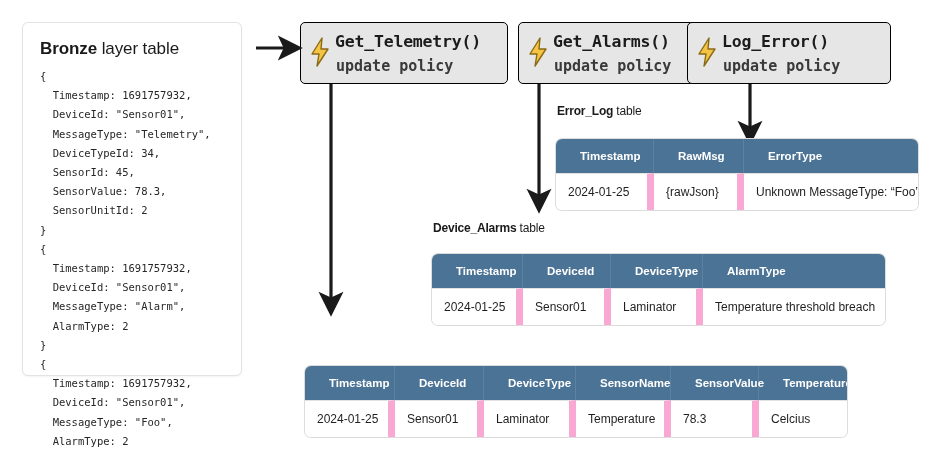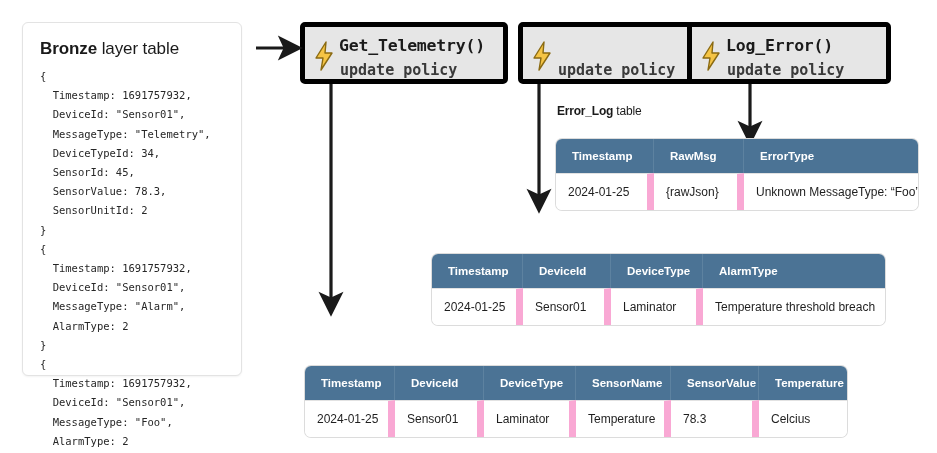--- a/index.html
+++ b/index.html
@@ -29,21 +29,21 @@
   .json-block{
     position:absolute;left:17px;top:44px;right:8px;
     font-family:"DejaVu Sans Mono","Liberation Mono",monospace;
     font-size:10.5px;line-height:19.2px;color:#262626;
     white-space:pre;
   }
 
   
   .fn-box{
     position:absolute;top:22px;height:62px;
-    background:#e6e6e6;border:5px solid #000000;border-radius:5px;
+    background:#e6e6e6;border:1px solid #000000;border-radius:5px;
     box-sizing:border-box;
   }
   .fn-box .bolt{
     position:absolute;left:8px;top:14px;width:22px;height:30px;
   }
   .fn-name{
     position:absolute;left:34px;top:9px;
     font-family:"DejaVu Sans Mono","Liberation Mono",monospace;
     font-size:16.5px;font-weight:700;color:#1b1b1b;white-space:nowrap;
     letter-spacing:-.2px;
@@ -63,21 +63,21 @@
 
   .tbl{
     position:absolute;border-collapse:separate;border-spacing:0;
     background:#fff;border-radius:6px;overflow:hidden;
     box-shadow:0 0 0 1px #dcdcdc;
     table-layout:fixed;
   }
   .tbl th{
     background:#4b7395;color:#ffffff;
     font-size:11.5px;font-weight:700;text-align:left;
-    padding:9px 16px;height:16px;
+    padding:9px 24px;height:16px;
     border-right:1px solid #5d82a0;
     white-space:nowrap;
   }
   .tbl th:last-child{border-right:none;margin-top:20px;}
   .tbl td{
     background:#ffffff;color:#1f1f1f;
     font-size:12px;font-weight:400;text-align:left;
     padding:11px 12px;
     border-right:7px solid #f9a8d4;
     border-top:1px solid #e2e2e2;
@@ -129,20 +129,21 @@
     <div class="fn-name">Get_Telemetry()</div>
     <div class="fn-sub">update policy</div>
   </div>
 
   <div class="fn-box" style="left:518px;width:195px;">
     <span class="bolt">
       <svg width="22" height="30" viewBox="0 0 22 30">
           <path d="M13 1 L3 17 L10 17 L8 29 L19 12 L12 12 Z" fill="#f5c445" stroke="#8a6a12" stroke-width="1.4" stroke-linejoin="round"></path>
         </svg>
     </span>
+    <div class="fn-name">Get_Alarms()</div>
     <div class="fn-sub">update policy</div>
   </div>
 
   <div class="fn-box" style="left:687px;width:204px;">
     <span class="bolt">
       <svg width="22" height="30" viewBox="0 0 22 30">
           <path d="M13 1 L3 17 L10 17 L8 29 L19 12 L12 12 Z" fill="#f5c445" stroke="#8a6a12" stroke-width="1.4" stroke-linejoin="round"></path>
         </svg>
     </span>
     <div class="fn-name">Log_Error()</div>
@@ -191,20 +192,23 @@
     </thead>
     <tbody>
       <tr>
         <td>2024-01-25</td>
         <td>{rawJson}</td>
         <td>Unknown MessageType: “Foo”</td>
       </tr>
     </tbody>
   </table>
 
+  <div class="tbl-title" style="left:433px;top:221px;">
+    <b>Device_Alarms</b><span class="lt"> table</span>
+  </div>
   <table class="tbl" style="left:432px;top:254px;width:453px;">
     <colgroup>
         <col style="width:91px">
         <col style="width:88px">
         <col style="width:92px">
         <col style="width:182px">
       </colgroup>
     <thead>
       <tr>
         <th>Timestamp</th>

